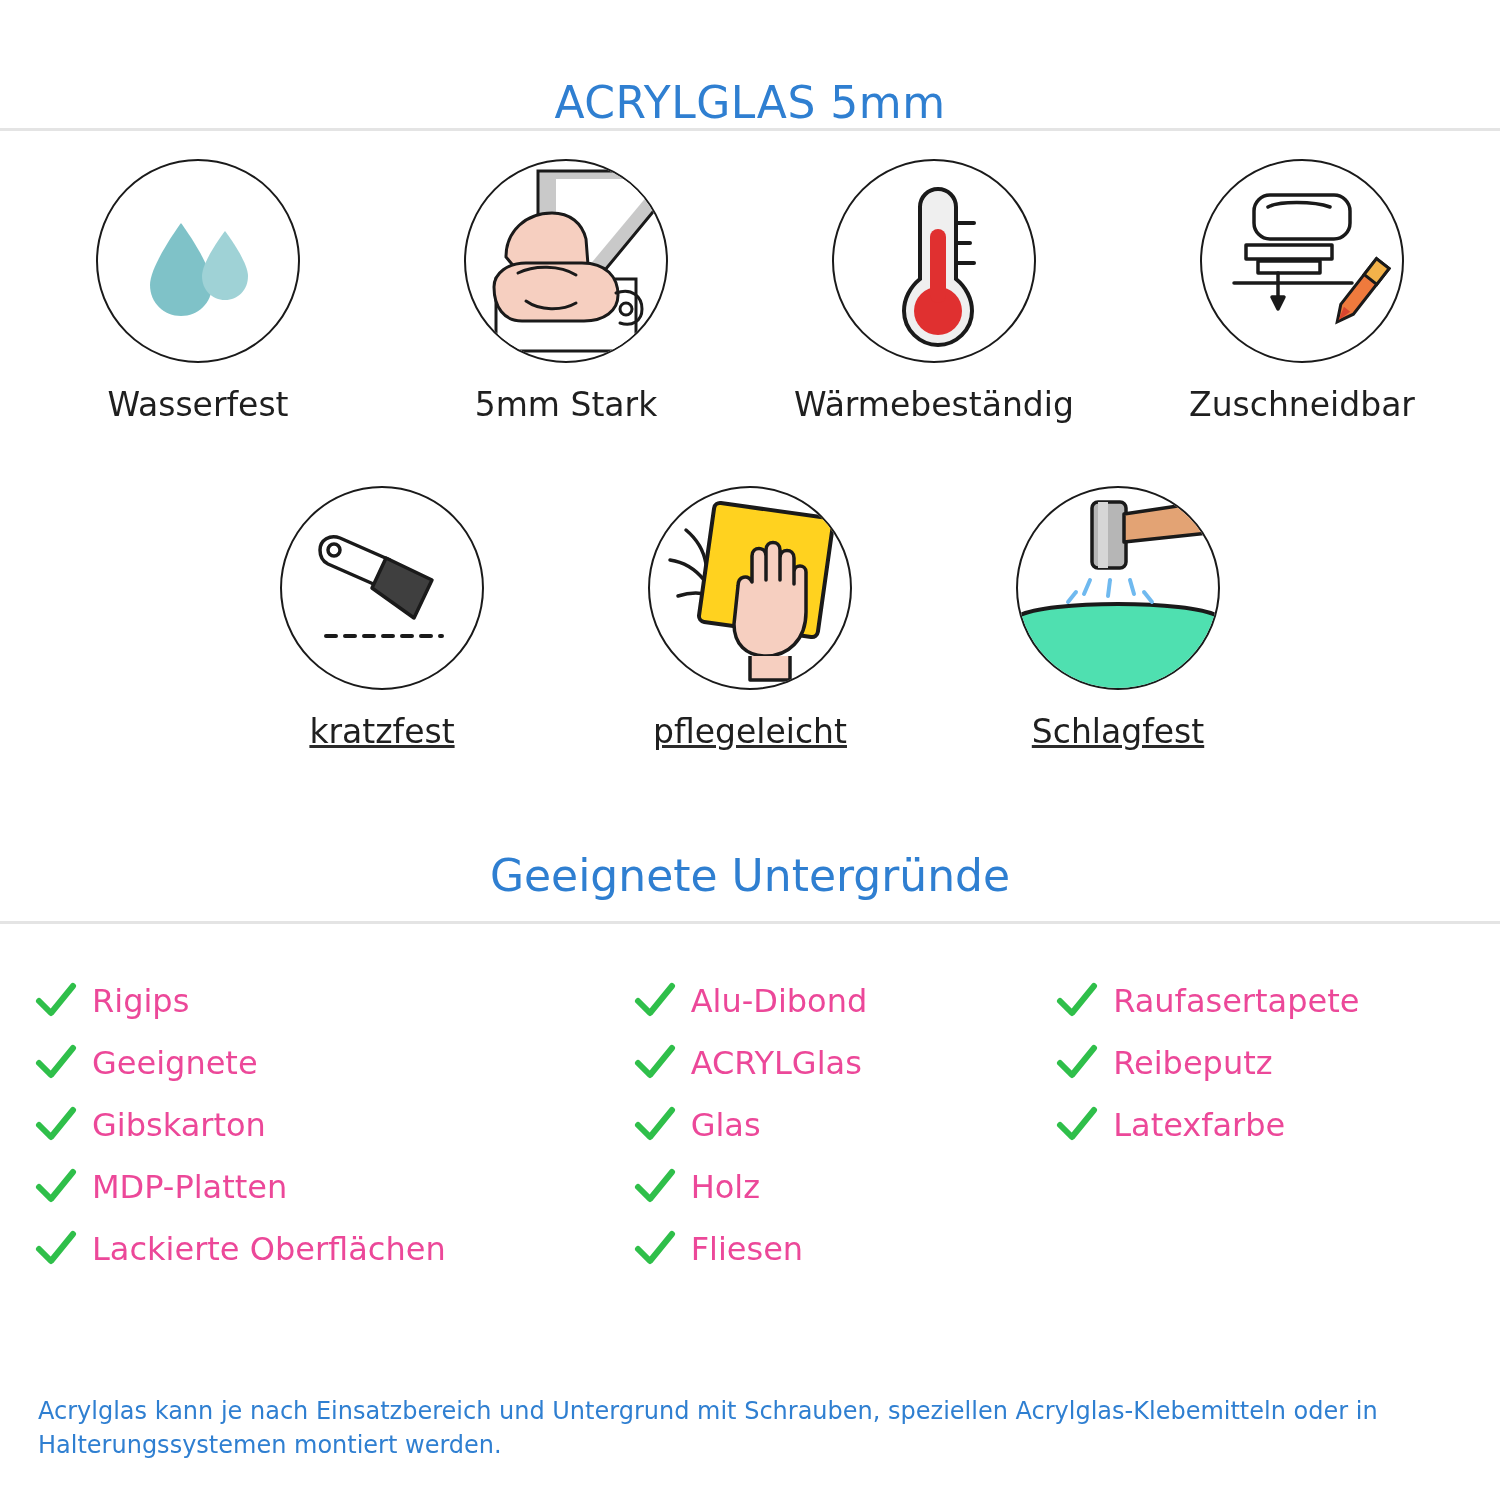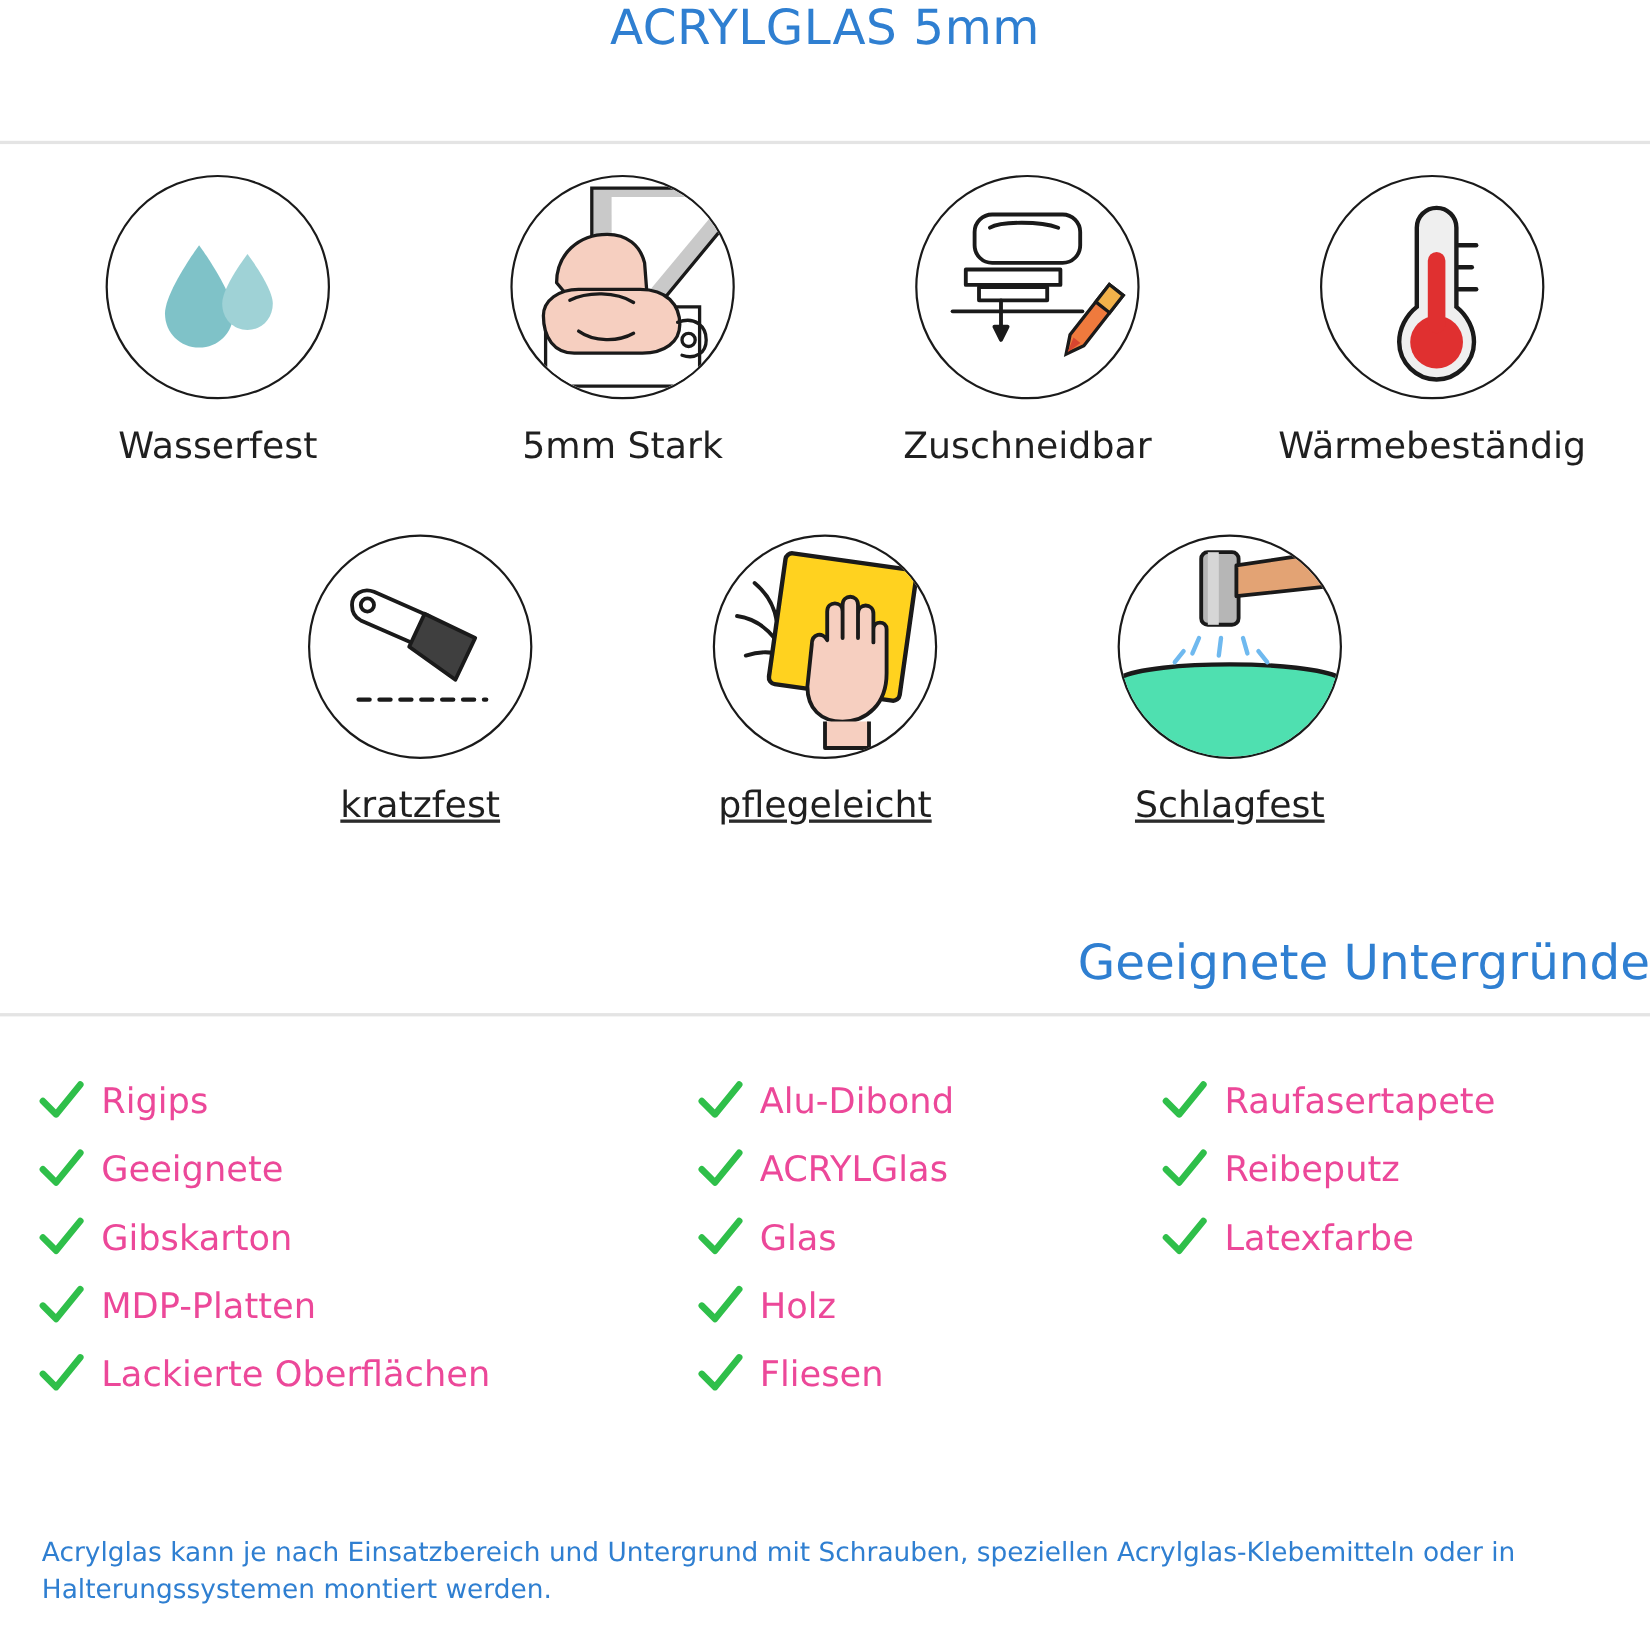--- a/index.html
+++ b/index.html
@@ -19,21 +19,21 @@
     width: 1500px;
     height: 1500px;
     position: relative;
     box-sizing: border-box;
   }
 
   
   .header {
     height: 128px;
     display: flex;
-    align-items: flex-start;
+    align-items: flex-end;
     justify-content: center;
   }
   .header-title {
     font-size: 44px;
     color: #2f7fd1;
     letter-spacing: 0.5px;
     font-weight: 400;
   }
   .rule {
     height: 3px;
@@ -83,21 +83,21 @@
     text-align: center;
     white-space: nowrap;
   }
 
   
   .subheader {
     margin-top: 78px;
     height: 92px;
     display: flex;
     align-items: center;
-    justify-content: flex-end;
+    justify-content: center;
   }
   .subheader-title {
     font-size: 44px;
     color: #2f7fd1;
     font-weight: 400;
   }
 
   
   .substrates {
     padding: 46px 34px 0 34px;
@@ -186,56 +186,56 @@
             </svg>
           </span>
         </div>
         <div class="feature-label">5mm Stark</div>
       </div>
 
       <div class="feature">
         <div class="circle">
           <span>
             <svg width="200" height="200" viewBox="0 0 200 200">
+              <path d="M86 46 C86 36 94 28 104 28 C114 28 122 36 122 46 L122 118 C132 126 138 138 138 150 C138 169 122 184 104 184 C86 184 70 169 70 150 C70 138 76 126 86 118 Z" fill="#efefef" stroke="#1a1a1a" stroke-width="4"></path>
+              <circle cx="104" cy="150" r="24" fill="#e03030"></circle>
+              <rect x="96" y="68" width="16" height="74" rx="8" fill="#e03030"></rect>
+              <line x1="124" y1="62" x2="140" y2="62" stroke="#1a1a1a" stroke-width="4" stroke-linecap="round"></line>
+              <line x1="124" y1="82" x2="136" y2="82" stroke="#1a1a1a" stroke-width="4" stroke-linecap="round"></line>
+              <line x1="124" y1="102" x2="140" y2="102" stroke="#1a1a1a" stroke-width="4" stroke-linecap="round"></line>
+            </svg>
+          </span>
+        </div>
+        <div class="feature-label">Wärmebeständig</div>
+      </div>
+
+      <div class="feature">
+        <div class="circle">
+          <span>
+            <svg width="200" height="200" viewBox="0 0 200 200">
               <g stroke="#1a1a1a" stroke-width="3.5" fill="none" stroke-linecap="round" stroke-linejoin="round">
                 <rect x="52" y="34" width="96" height="44" rx="16" fill="#ffffff"></rect>
                 <path d="M66 46 C76 40 112 40 128 46"></path>
                 <rect x="44" y="84" width="86" height="14" fill="#ffffff"></rect>
                 <rect x="56" y="100" width="62" height="12" fill="#ffffff"></rect>
                 <line x1="76" y1="112" x2="76" y2="136"></line>
                 <path d="M70 136 l6 12 l6 -12 z" fill="#1a1a1a"></path>
                 <line x1="32" y1="122" x2="150" y2="122"></line>
               </g>
               <g transform="rotate(38 150 142)">
                 <path d="M142 92 L158 92 L158 150 L150 166 L142 150 Z" fill="#ef7a3d" stroke="#1a1a1a" stroke-width="3"></path>
                 <path d="M142 92 L158 92 L158 112 L142 112 Z" fill="#f2b24a" stroke="#1a1a1a" stroke-width="3"></path>
                 <path d="M146 150 L154 150 L150 164 Z" fill="#d8452f"></path>
               </g>
             </svg>
           </span>
         </div>
         <div class="feature-label">Zuschneidbar</div>
       </div>
 
-      <div class="feature">
-        <div class="circle">
-          <span>
-            <svg width="200" height="200" viewBox="0 0 200 200">
-              <path d="M86 46 C86 36 94 28 104 28 C114 28 122 36 122 46 L122 118 C132 126 138 138 138 150 C138 169 122 184 104 184 C86 184 70 169 70 150 C70 138 76 126 86 118 Z" fill="#efefef" stroke="#1a1a1a" stroke-width="4"></path>
-              <circle cx="104" cy="150" r="24" fill="#e03030"></circle>
-              <rect x="96" y="68" width="16" height="74" rx="8" fill="#e03030"></rect>
-              <line x1="124" y1="62" x2="140" y2="62" stroke="#1a1a1a" stroke-width="4" stroke-linecap="round"></line>
-              <line x1="124" y1="82" x2="136" y2="82" stroke="#1a1a1a" stroke-width="4" stroke-linecap="round"></line>
-              <line x1="124" y1="102" x2="140" y2="102" stroke="#1a1a1a" stroke-width="4" stroke-linecap="round"></line>
-            </svg>
-          </span>
-        </div>
-        <div class="feature-label">Wärmebeständig</div>
-      </div>
-
     </div>
 
     <div class="feature-row row2">
 
       <div class="feature">
         <div class="circle">
           <span>
             <svg width="200" height="200" viewBox="0 0 200 200">
               <g stroke="#1a1a1a" stroke-width="3.5" fill="#ffffff" stroke-linejoin="round">
                 <path d="M38 62 C38 52 48 46 58 50 L108 72 L96 98 L46 76 C40 73 38 68 38 62 Z"></path>

